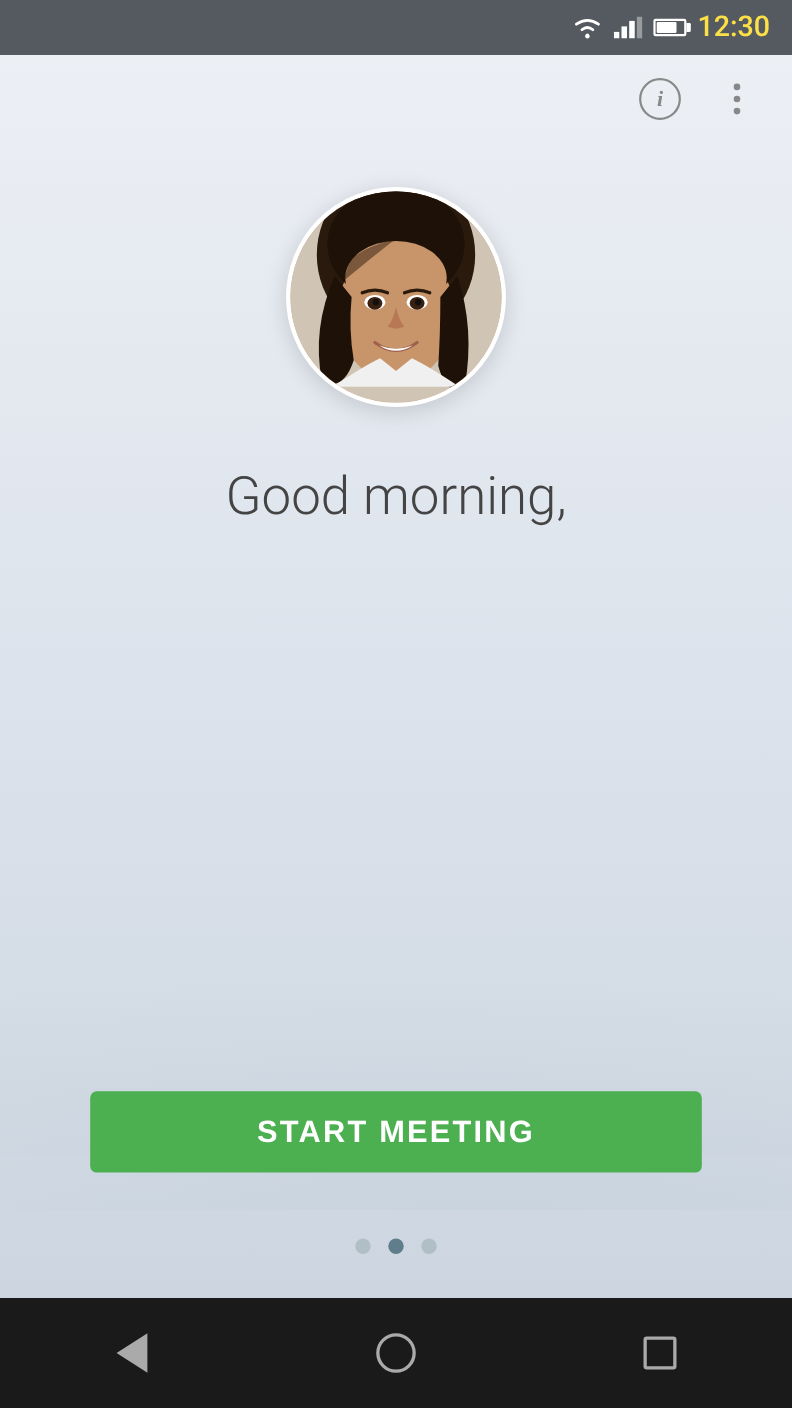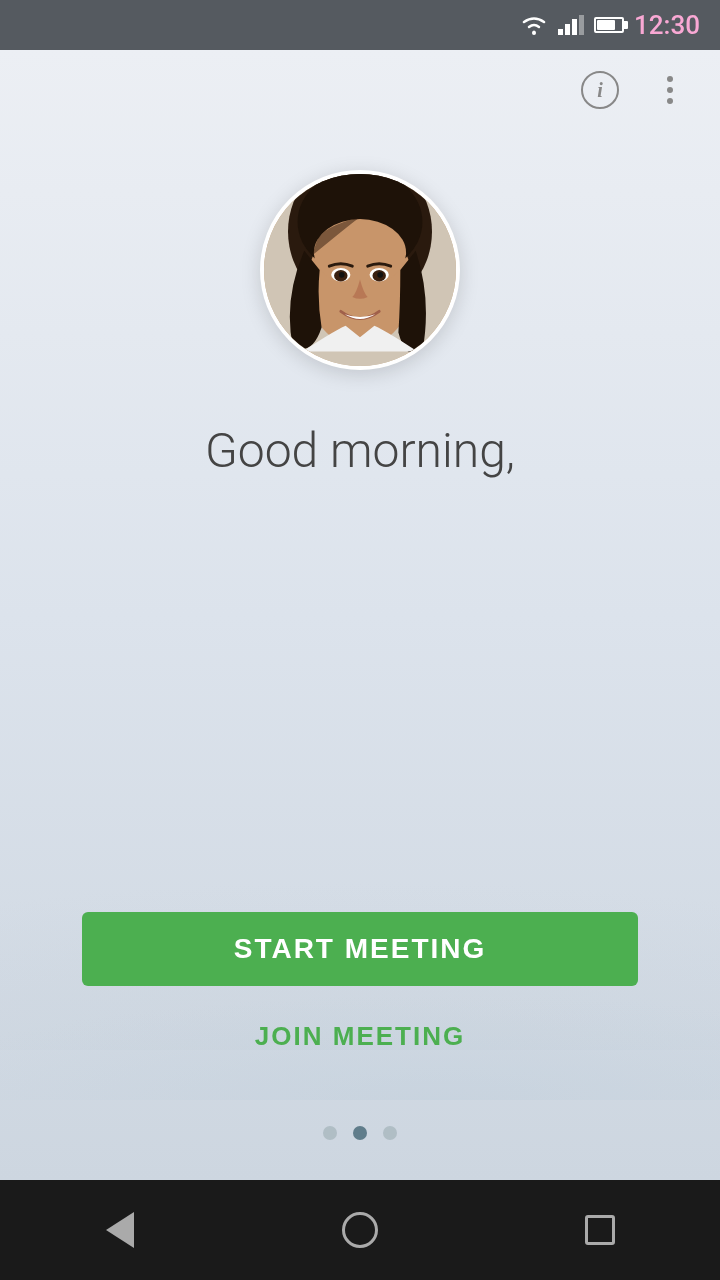--- a/index.html
+++ b/index.html
@@ -27,21 +27,21 @@
       flex-shrink: 0;
     }
 
     .status-icons {
       display: flex;
       align-items: center;
       gap: 10px;
     }
 
     .status-time {
-      color: #f9a8d4;
+      color: #fde047;
       font-size: 26px;
       font-weight: 500;
     }
 
     
     .battery-icon {
       width: 30px;
       height: 16px;
       border: 2px solid white;
       border-radius: 2px;
@@ -399,21 +399,20 @@
   <div class="greeting">
     <div class="greeting-text">
       <span>Good morning,</span><br>
     </div>
   </div>
 
   <div class="spacer"></div>
 
   <div class="buttons-area">
     <button class="start-meeting-btn">START MEETING</button>
-    <button class="join-meeting-btn">JOIN MEETING</button>
   </div>
 
   <div class="page-indicators">
     <div class="indicator"></div>
     <div class="indicator active"></div>
     <div class="indicator"></div>
   </div>
 
 </div>
 

